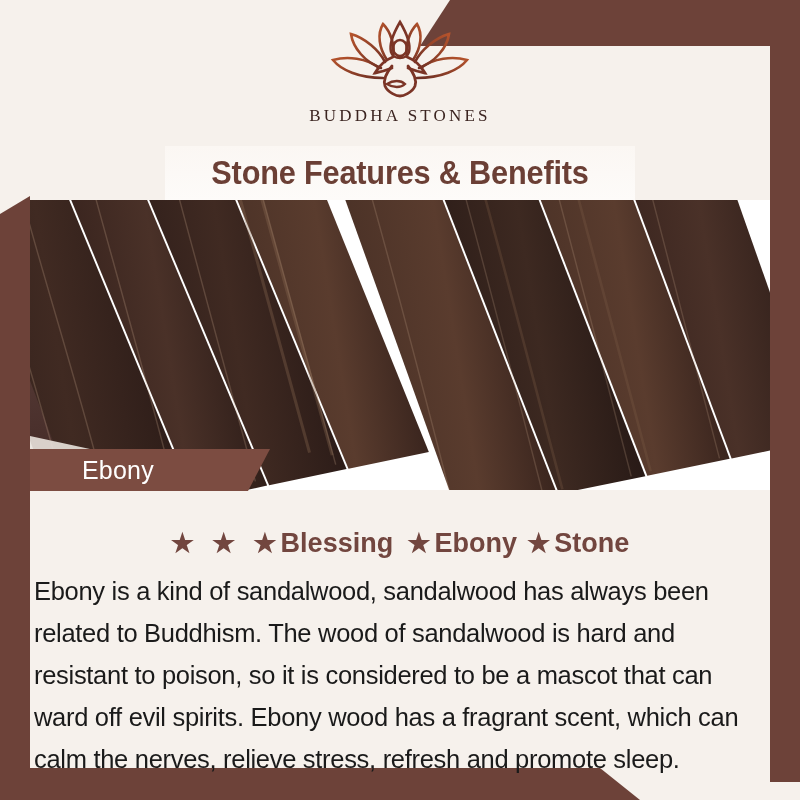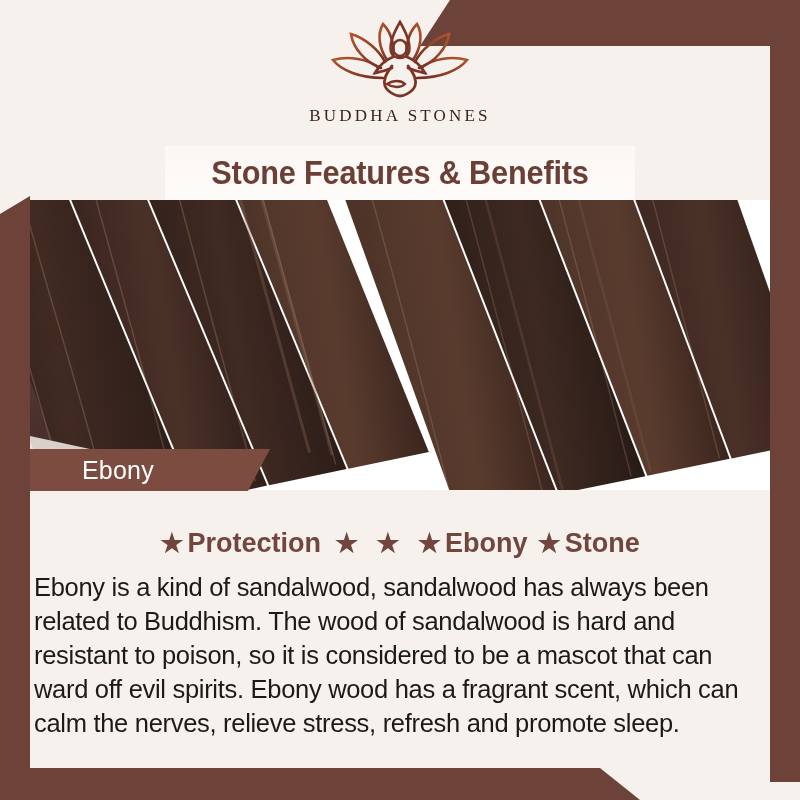--- a/index.html
+++ b/index.html
@@ -87,21 +87,21 @@
     color:#72463f;font-size:27px;font-weight:bold;
     white-space:nowrap;
   }
   .benefit .star{font-size:26px;line-height:1;margin-right:4px;}
   .benefit + .benefit{margin-left:14px;}
   .benefit.tight + .benefit.tight{margin-left:10px;}
 
   
   .body-copy{
     position:absolute;top:570px;left:34px;width:726px;
-    font-size:25.5px;line-height:34px;color:#1a1a1a;
+    font-size:25.5px;line-height:42px;color:#1a1a1a;
     font-weight:500;
     letter-spacing:-.3px;
     text-align:left;
   }
 </style>
 </head>
 <body>
 
 <div class="poster">
 
@@ -228,27 +228,27 @@
     </svg>
   </div>
 
   <div class="ebony-band">
     <span class="ebony-text">Ebony</span>
   </div>
 
   <div class="benefits">
     <span class="benefit">
       <span class="star">★</span>
-      <span>Protection</span>
     </span>
     <span class="benefit">
       <span class="star">★</span>
     </span>
     <span class="benefit">
       <span class="star">★</span>
+      <span>Blessing</span>
     </span>
     <span class="benefit tight">
       <span class="star">★</span>
       <span>Ebony</span>
     </span>
     <span class="benefit tight">
       <span class="star">★</span>
       <span>Stone</span>
     </span>
   </div>

